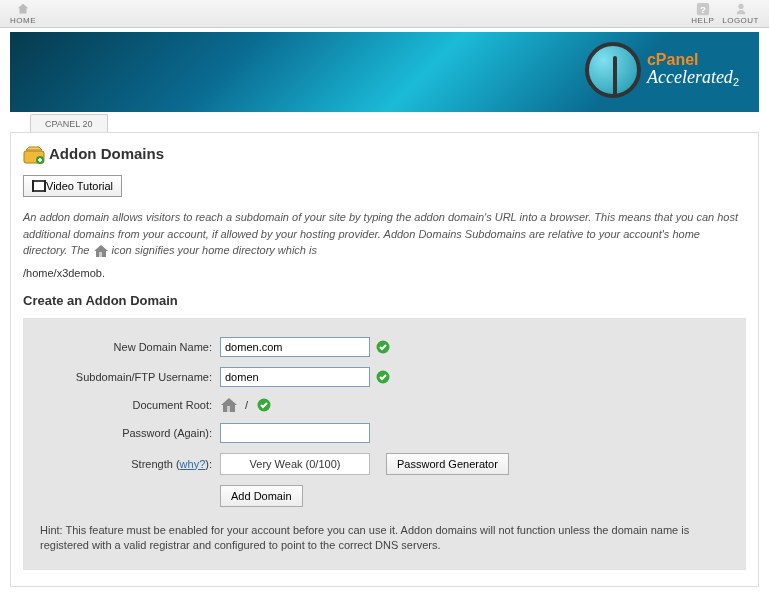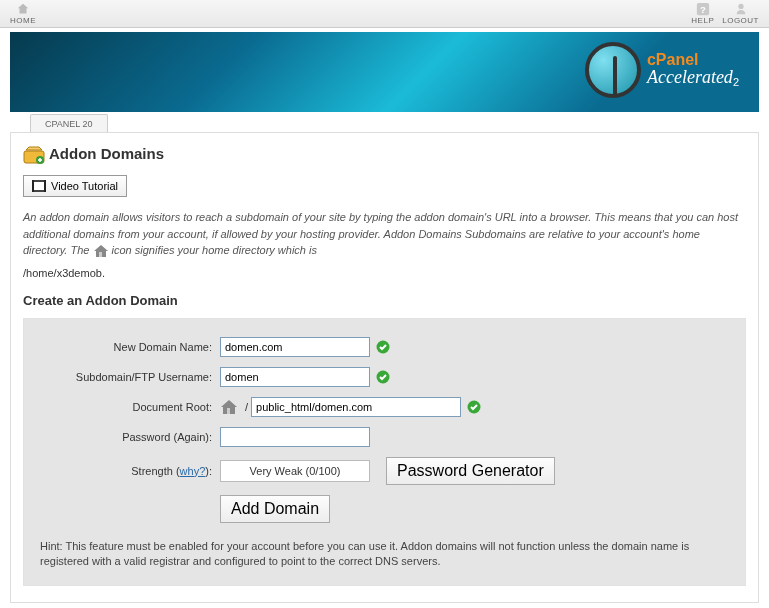--- a/index.html
+++ b/index.html
@@ -52,21 +52,21 @@
   .content {
     margin: 0 10px 10px 10px;
     border:1px solid #ddd;
     padding: 12px 12px 16px 12px;
   }
   .page-head { display:flex; align-items:flex-start; gap:4px; margin-bottom:10px;}
   .page-title { font-size:15px; font-weight:bold; color:#333;}
   .wiz-icon{ width:22px; height:20px;}
   .video-btn {
     border:1px solid #999; background:linear-gradient(#fff,#eee); padding:4px 8px;
-    font-size:11px; cursor:pointer; display:inline-flex; gap:5px;
+    font-size:11px; cursor:pointer; display:inline-flex; 
     margin-bottom:12px;
   }
   .desc { font-style:italic; color:#555; line-height:1.5; margin-bottom:8px;}
   .desc .home-icon-inline{ display:inline-block; vertical-align:middle; width:16px; height:14px;}
   .path { color:#333; margin-bottom:14px;}
   .section-title { font-size:13px; font-weight:bold; margin-bottom:10px;}
   .formbox { border:1px solid #e2e2e2; background:#e5e5e5; padding:18px 16px 16px 16px;}
   .frow { display:flex; align-items:center; margin-bottom:10px; }
   .flabel { width:180px; text-align:right; padding-right:8px; color:#333;}
   .frow input[type=text], .frow input[type=password]{
@@ -74,21 +74,21 @@
   }
   .w150{width:150px;} .w210{width:210px;}
   .check-ok{ width:14px; height:14px; margin-left:6px;}
   .home-icon-sm{ width:18px; height:16px; margin-right:4px;}
   .strength-box{
     border:1px solid #bbb; background:#fff; width:150px; height:22px;
     display:flex; align-items:center; justify-content:center; font-size:11px;
   }
   .gen-btn, .add-btn{
     border:1px solid #aaa; background:linear-gradient(#fdfdfd,#ededed);
-    padding:4px 10px; font-size:16px; cursor:pointer; font-family:inherit;
+    padding:4px 10px; font-size:11px; cursor:pointer; font-family:inherit;
   }
   .gen-btn{ margin-left:16px;}
   .hint{ font-size:11px; color:#444; margin-top:16px; line-height:1.4;}
   .why-link{ color:#2a6aa8; text-decoration:underline; cursor:pointer;}
   .slash{margin:0 3px;}
 </style>
 </head>
 <body>
 
 <div class="topbar">
@@ -185,21 +185,20 @@
         </svg>
     </div>
 
     <div class="frow">
       <div class="flabel">Document Root:</div>
       <svg class="home-icon-sm" viewBox="0 0 18 16">
           <path fill="#888" d="M9 1l8 7h-2v7H3V8H1z"></path>
           <rect x="7" y="9" width="3" height="6" fill="#ccc"></rect>
         </svg>
         <span class="slash">/</span>
-      <input type="text" class="w210" value="public_html/domen.com" style="">
       <svg class="check-ok" viewBox="0 0 14 14">
           <circle cx="7" cy="7" r="6.5" fill="#39a839"></circle>
           <path d="M4 7l2 2 4-4" stroke="#fff" stroke-width="2" fill="none"></path>
         </svg>
     </div>
 
 
     <div class="frow">
       <div class="flabel">Password (Again):</div>
       <input type="password" class="w150" value="" style="">

